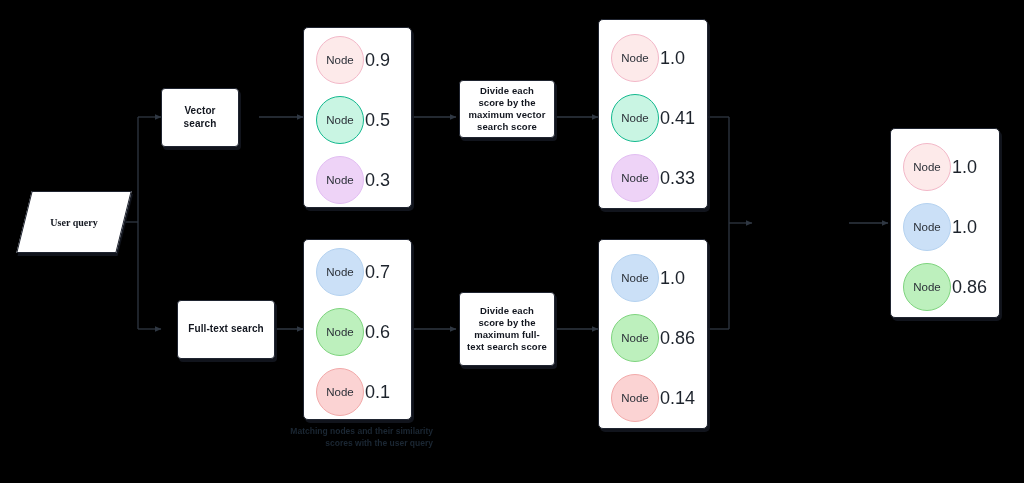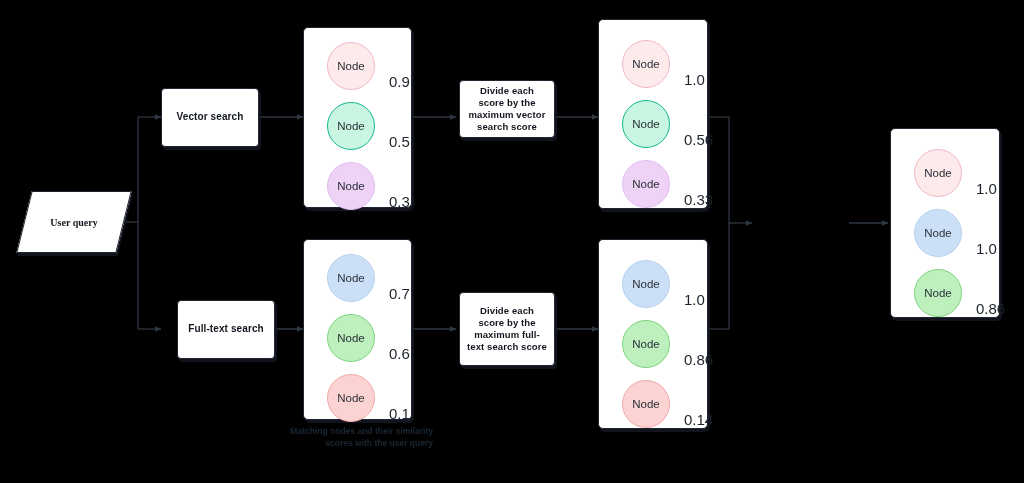--- a/index.html
+++ b/index.html
@@ -78,42 +78,42 @@
   .card {
     position: absolute;
     background: #ffffff;
     border: 1.4px solid #1f2430;
     border-radius: 5px;
     box-sizing: border-box;
     box-shadow: 2px 3px 0 rgba(20,24,33,0.85);
   }
   .card-row {
     position: absolute;
-    left: 11px;
+    left: 0;
     width: 100%;
     height: 60px;
     display: flex;
-    align-items: flex-end;
+    align-items: center;
   }
   .node-circle {
     width: 48px;
     height: 48px;
     border-radius: 50%;
     box-sizing: border-box;
     display: flex;
     align-items: center;
     justify-content: center;
     font-size: 11.5px;
     color: #2b3038;
     margin-left: 12px;
     flex: 0 0 auto;
   }
   .node-score {
-    margin-left: 14px;
-    font-size: 15px;
+    margin-left: 1px;
+    font-size: 18px;
     color: #1d232c;
     font-family: "Liberation Sans", sans-serif;
   }
 
   
   .c-pink   { background: #fdeaea; border: 1.6px solid #f3b8c8; }
   .c-teal   { background: #c9f5e3; border: 1.6px solid #12b98e; }
   .c-purple { background: #eed3f7; border: 1.6px solid #e2bdf2; }
   .c-blue   { background: #cbe0f7; border: 1.6px solid #b5d2f0; }
   .c-green  { background: #bdf0bd; border: 1.6px solid #7ed47e; }
@@ -165,21 +165,21 @@
 
       <path d="M849,223 L888,223" marker-end="url(#arrow)"></path>
     </g>
   </svg>
 
   <div style="position:absolute; left:24px; top:191px;">
     <div class="parallelogram"></div>
     <div class="parallelogram-label">User query</div>
   </div>
 
-  <div class="proc-box single" style="left:161px; top:88px; width:98px; height:59px;justify-content:center;">
+  <div class="proc-box single" style="left:161px; top:88px; width:78px; height:59px;justify-content:center;">
     <div class="lbl">Vector search</div>
   </div>
 
   <div class="proc-box single" style="left:161px; top:300px; width:98px; height:59px;margin-left:16px;">
     <div class="lbl">Full-text search</div>
   </div>
 
   <div class="proc-box" style="left:459px; top:80px; width:96px; height:58px;">
     <div class="lbl">Divide each score by the maximum vector search score</div>
   </div>
@@ -204,21 +204,21 @@
     </div>
   </div>
 
   <div class="card" style="left:598px; top:19px; width:110px; height:190px;">
     <div class="card-row" style="top:8px;">
       <div class="node-circle c-pink">Node</div>
       <div class="node-score">1.0</div>
     </div>
     <div class="card-row" style="top:68px;">
       <div class="node-circle c-teal">Node</div>
-      <div class="node-score">0.56</div>
+      <div class="node-score">0.41</div>
     </div>
     <div class="card-row" style="top:128px;">
       <div class="node-circle c-purple">Node</div>
       <div class="node-score">0.33</div>
     </div>
   </div>
 
   <div class="card" style="left:303px; top:239px; width:109px; height:181px;">
     <div class="card-row" style="top:2px;">
       <div class="node-circle c-blue">Node</div>

